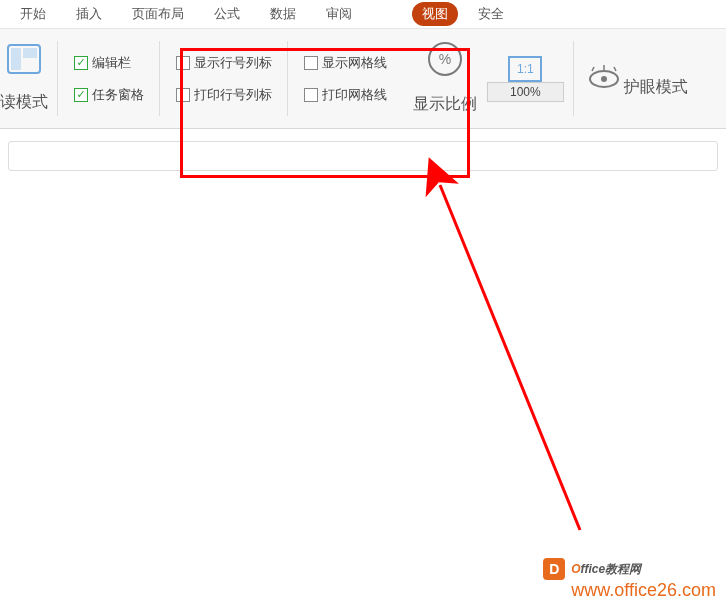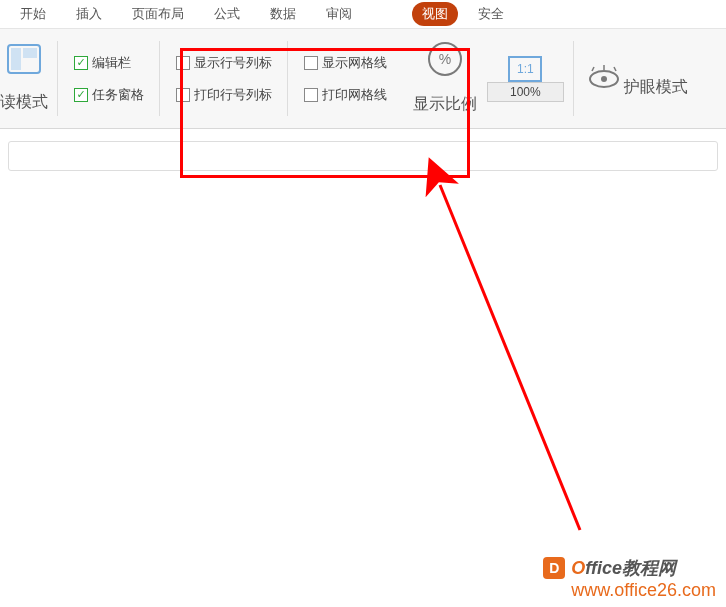--- a/index.html
+++ b/index.html
@@ -147,21 +147,21 @@
       background: #e86a1c;
       display: flex;
       align-items: center;
       justify-content: center;
       color: #fff;
       font-weight: bold;
       font-size: 14px;
       border-radius: 4px;
     }
     .wm-text1 {
-      font-size: 18px;
+      font-size: 12px;
       font-weight: bold;
       font-style: italic;
     }
     .wm-text1 .o { color: #e86a1c; }
     .wm-text1 .rest { color: #555; }
     .wm-url {
       color: #e86a1c;
       font-size: 18px;
       margin-left: 28px;
     }

